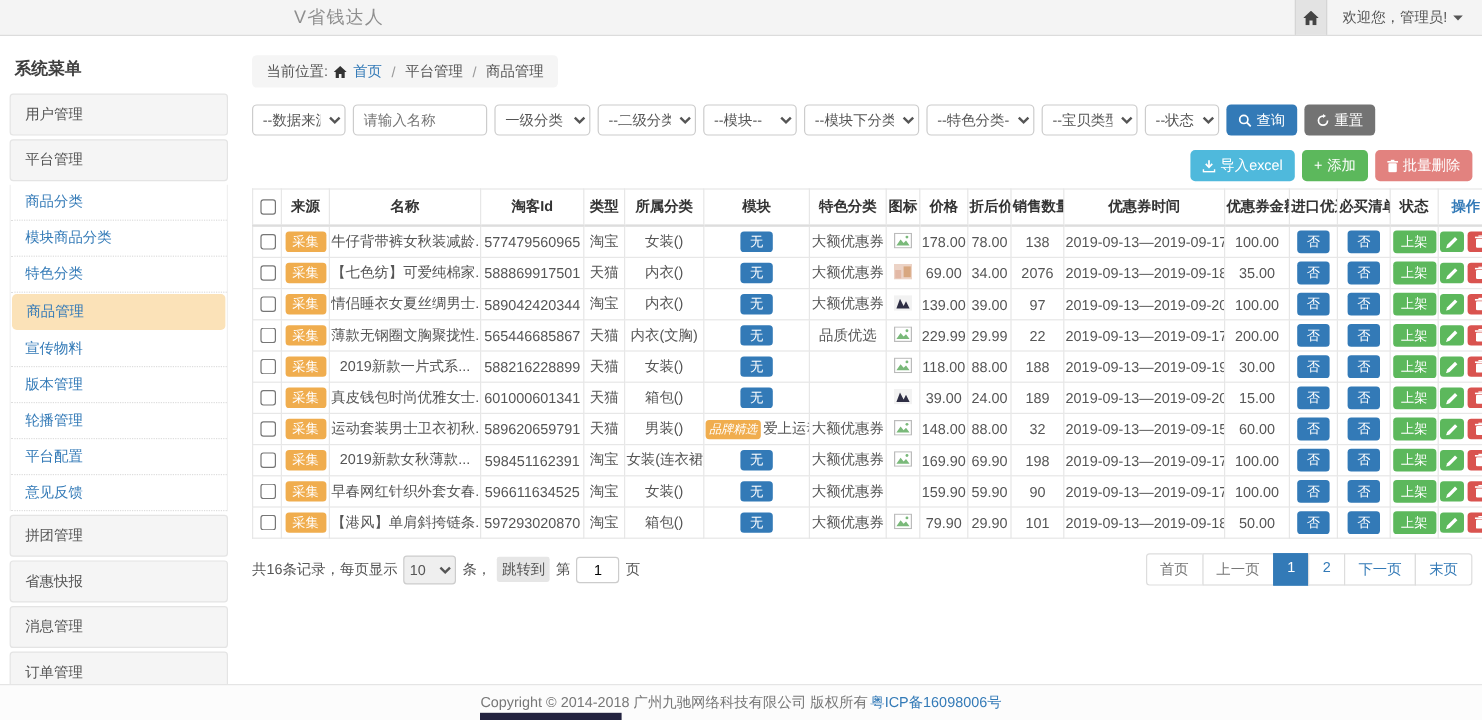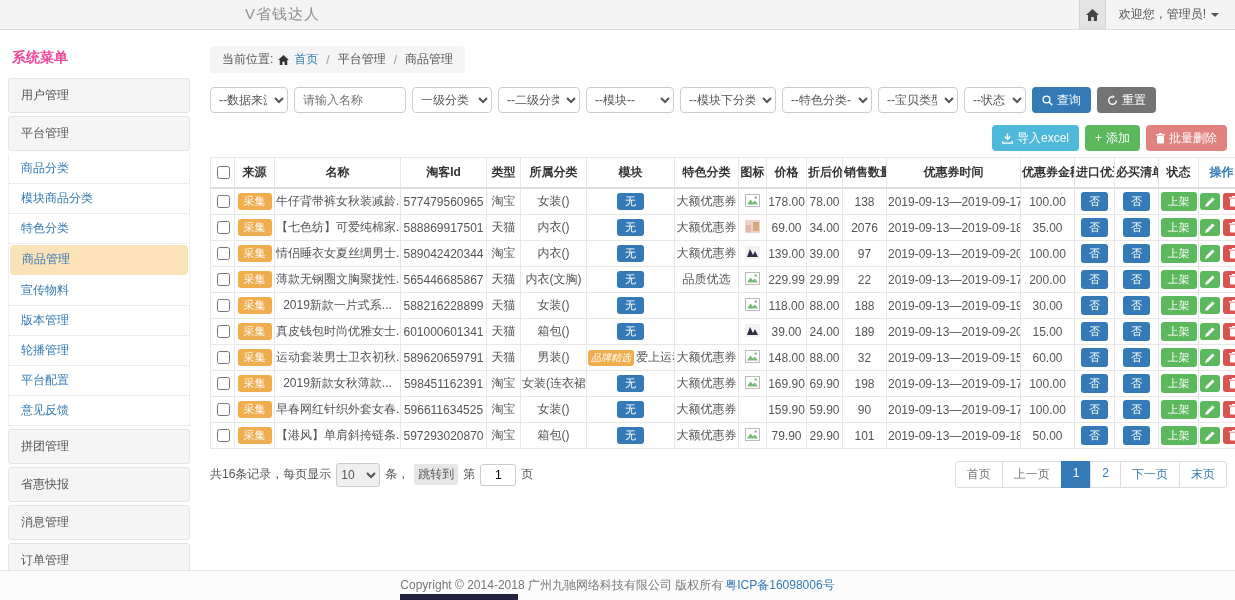--- a/index.html
+++ b/index.html
@@ -13,38 +13,38 @@
   .top-header { height:30px; background:#f4f4f4; border-bottom:1px solid #dcdcdc; display:flex; align-items:center; }
   .app-title { margin-left:245px; font-size:15px; color:#8f8f8f; letter-spacing:1px; }
   .header-right { margin-left:auto; display:flex; align-items:center; height:100%; }
   .home-box { width:27px; height:100%; background:#e3e3e3; border-left:1px solid #d5d5d5; border-right:1px solid #d5d5d5; display:flex; align-items:center; justify-content:center; cursor:pointer; }
   .welcome { margin:0 16px 0 13px; color:#555; cursor:pointer; display:flex; align-items:center; gap:5px; }
   .caret-down { width:0; height:0; border-left:4px solid transparent; border-right:4px solid transparent; border-top:4px solid #555; display:inline-block; }
   
   .layout { display:flex; align-items:flex-start; padding-top:16px; }
   
   .sidebar { width:182px; margin-left:8px; flex:none; }
-  .sb-title { color:#ec4899; font-weight:bold; font-size:14px; padding:3px 4px 11px 4px; }
+  .sb-title { color:#404040; font-weight:bold; font-size:14px; padding:3px 4px 11px 4px; }
   .sb-group { background:#f5f5f5; border:1px solid #e4e4e4; border-radius:3px; padding:8px 12px; margin-bottom:3px; color:#555; cursor:pointer; }
   .sb-panel { border-left:1px solid #f0f0f0; border-right:1px solid #f0f0f0; margin-bottom:3px; background:#fff; }
   .sb-sub { color:#337ab7; padding:6px 12px; border-bottom:1px dotted #ddd; cursor:pointer; }
   .sb-sub.active { background:#fbe2b8; border-radius:4px; border-bottom-color:transparent; margin:1px; }
   
   .main { flex:1; margin-left:20px; margin-right:8px; min-width:0; }
   .breadcrumb { display:inline-flex; align-items:center; gap:5px; background:#f5f5f5; border-radius:4px; padding:5px 12px; color:#555; }
   .breadcrumb .link { color:#337ab7; cursor:pointer; }
   .breadcrumb .sep { color:#999; margin:0 3px; }
   
   .filters { display:flex; align-items:center; gap:6px; margin-top:14px; }
   .slot { display:contents; }
   select.fsel, .name-input {
     height:26px; border:1px solid #ccc; border-radius:4px; background:#fff;
     font-size:12px; color:#555; padding:0 4px; font-family:inherit;
   }
-  .f0{width:78px}.f1{width:80px}.f2{width:82px}.f3{width:88px}.f4{width:96px}.f5{width:90px}.f6{width:80px}.f7{width:62px}
+  .f0{width:78px}.f1{width:80px}.f2{width:82px}.f3{width:78px}.f4{width:96px}.f5{width:90px}.f6{width:80px}.f7{width:62px}
   .name-input { width:112px; padding:0 8px; }
   .btn { border:none; border-radius:4px; color:#fff; height:26px; padding:0 10px; font-size:12px; display:inline-flex; align-items:center; gap:4px; cursor:pointer; font-family:inherit; }
   .btn-search { background:#337ab7; }
   .btn-reset { background:#737373;text-align:right; }
   
   .toolbar { display:flex; justify-content:flex-end; gap:6px; margin-top:12px; }
   .btn-import { background:#4fb9dc; }
   .btn-add { background:#5cb85c; }
   .btn-batch { background:#e2827f; }
   

